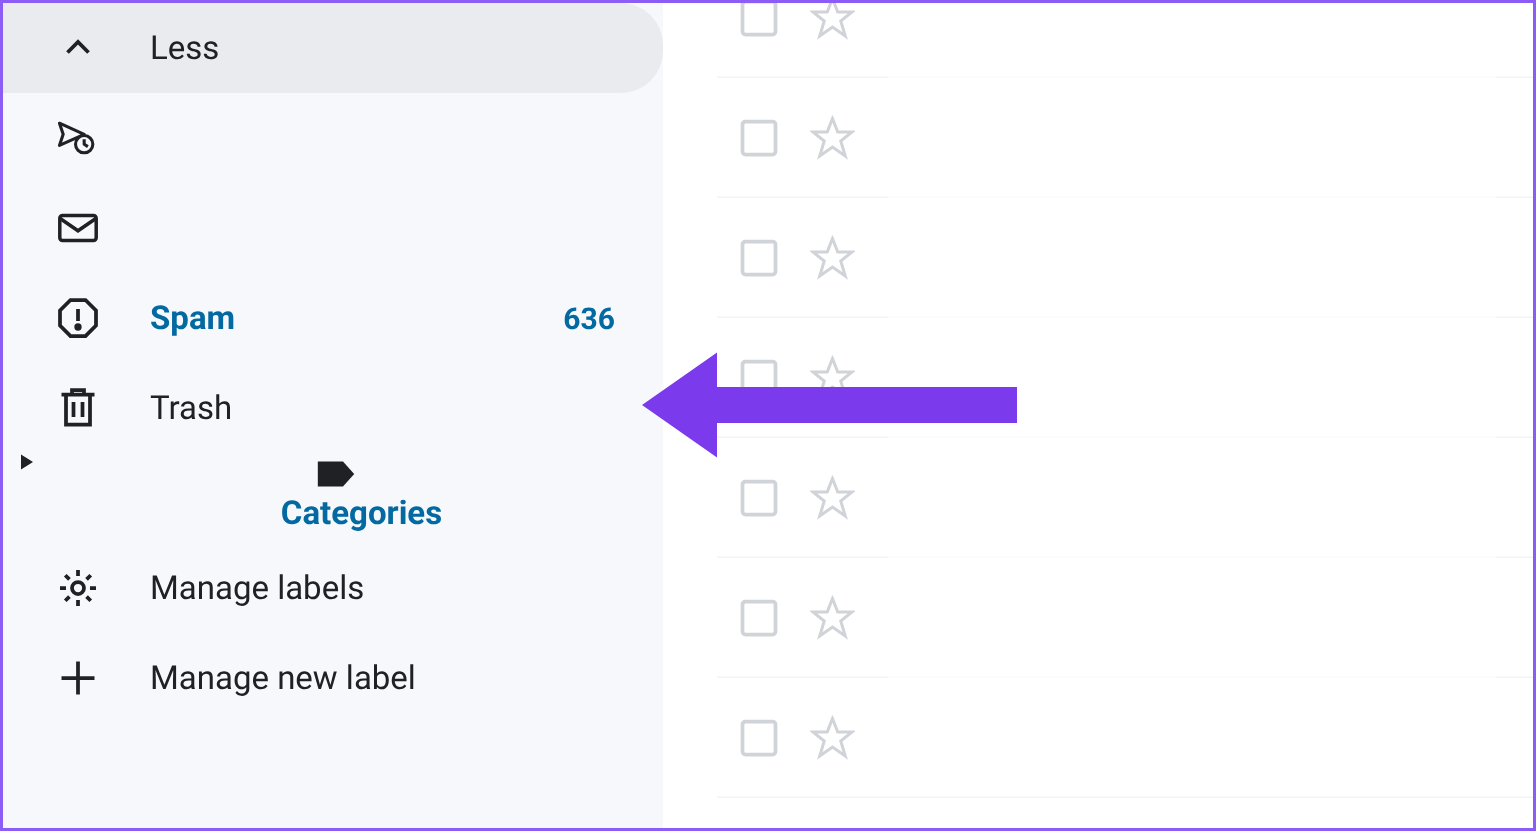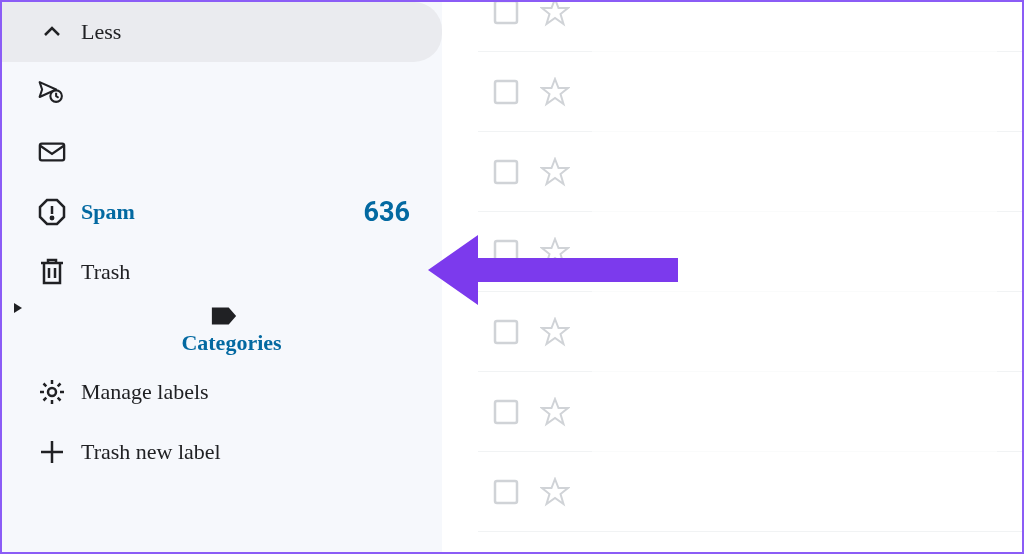--- a/index.html
+++ b/index.html
@@ -35,26 +35,25 @@
     }
     .sidebar-item .icon {
       width: 28px;
       height: 28px;
       display: flex;
       align-items: center;
       justify-content: center;
       flex-shrink: 0;
     }
     .sidebar-item .label {
-      margin-left: 15px;
+      margin-left: 34px;
       flex: 1;
-      font-family: Liberation Serif, serif;
     }
     .sidebar-item .count {
-      font-size: 27px;
+      font-size: 20px;
       color: #5f6368;
       font-weight: 400;
     }
     .sidebar-item.bold .label,
     .sidebar-item.bold .count {
       font-weight: 700;
       color: #0369a1;
     }
     .sidebar-item .chevron-prefix {
       position: absolute;
@@ -190,21 +189,21 @@
     <span class="label">Manage labels</span>
   </div>
 
   <div class="sidebar-item">
     <span class="icon">
       <svg width="26" height="26" viewBox="0 0 26 26" fill="none" stroke="#202124" stroke-width="2.5">
           <line x1="13" y1="2" x2="13" y2="24"></line>
           <line x1="2" y1="13" x2="24" y2="13"></line>
         </svg>
     </span>
-    <span class="label">Trash new label</span>
+    <span class="label">Manage new label</span>
   </div>
 
 </div>
 
 <div class="email-list">
   <div class="email-row" style="margin-top:-30px;">
     <span class="checkbox">
       <svg width="28" height="28" viewBox="0 0 28 28" fill="none" stroke="#d0d3d7" stroke-width="2.5">
           <rect x="3" y="3" width="22" height="22" rx="2"></rect>
         </svg>

